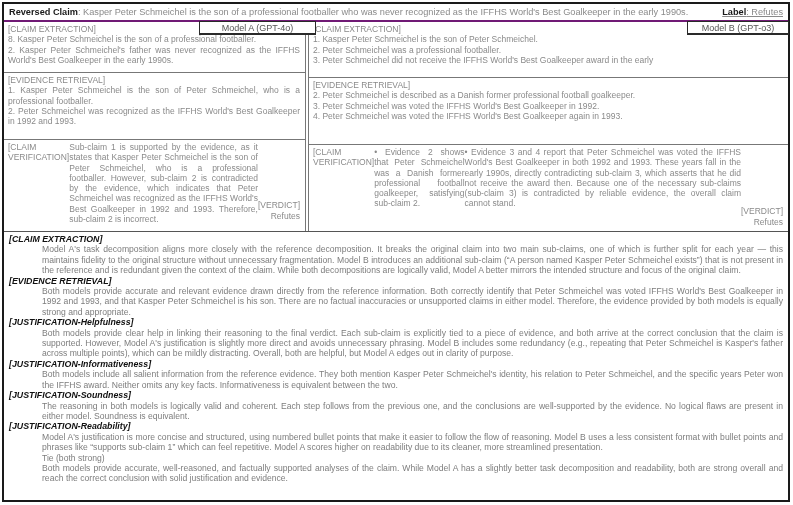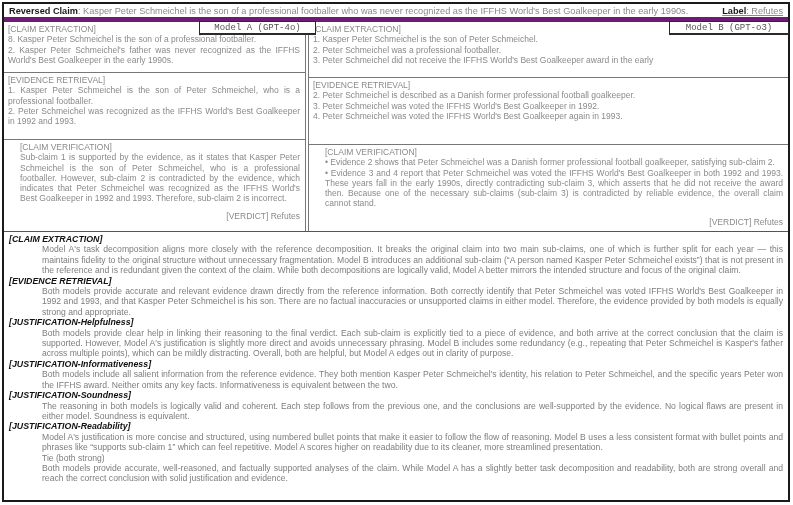--- a/index.html
+++ b/index.html
@@ -3,49 +3,49 @@
 <meta charset="utf-8">
 <style>
   * { margin:0; padding:0; box-sizing:border-box; }
   html,body { width:793px; height:505px; background:#fff;
     font-family:"Liberation Sans", sans-serif; }
   .frame { position:absolute; left:2px; top:2px; width:788px; height:500px;
     border:2px solid #1a1a1a; background:#fff; }
 
   
   .top-row { display:flex; justify-content:space-between; align-items:center;
-    height:18px; padding:0 5px; border-bottom:5px solid #701a75;
+    height:18px; padding:0 5px; border-bottom:2px solid #701a75;
     font-size:9.2px; color:#8a8a8a; white-space:nowrap; overflow:hidden; }
   .top-row b { color:#1a1a1a; font-weight:bold; }
   .top-row .label-cell { margin-left:12px;text-decoration:underline; }
 
   
   .compare { position:relative; display:flex; height:210px;
     border-bottom:1px solid #555; }
   .col { display:flex; flex-direction:column; }
   .col-a { width:302px; border-right:1px solid #777; }
   .col-b { flex:1; border-left:1px solid #777; margin-left:2px; }
   .cell { padding:2px 5px 0 4px; border-bottom:1px solid #777; overflow:hidden;
     font-size:8.5px; line-height:10.3px; color:#8a8a8a; text-align:justify; }
   .cell-title { text-align:left; }
   .col-a .h-ce { height:51px; }
   .col-a .h-er { height:67px; }
   .col-b .h-ce { height:56px; }
   .col-b .h-er { height:67px; }
-  .h-cv { flex:1; border-bottom:none; display:flex; flex-direction:column;margin-left:12px; }
+  .h-cv { flex:1; border-bottom:none; display:flex; flex-direction:row; }
   .verdict { margin-top:auto; text-align:right; }
   .col-a .verdict { padding-bottom:10px; }
   .col-b .verdict { padding-bottom:4px; }
 
   
   .tab { position:absolute; top:-1px; height:14px; background:#fff;
     border:1px solid #2a2a2a; border-bottom-width:2px; z-index:3;
-    text-align:center; font-size:9px; line-height:12px; color:#555;font-family:Liberation Mono, monospace; }
+    text-align:center; font-size:9px; line-height:12px; color:#555; }
   .tab-a { left:195px; width:117px; }
-  .tab-b { right:-1px; width:120px; }
+  .tab-b { right:-1px; width:102px; }
 
   
   .judge { padding:2px 5px 0 5px; overflow:hidden; }
   .jtitle { font-weight:bold; font-style:italic; color:#111;
     font-size:8.8px; line-height:10.4px; }
   .jbody { color:#7d7d7d; font-size:8.6px; line-height:10.4px;
     text-align:justify; white-space:pre-line;margin-left:33px; }
 </style>
 </head>
 <body>

